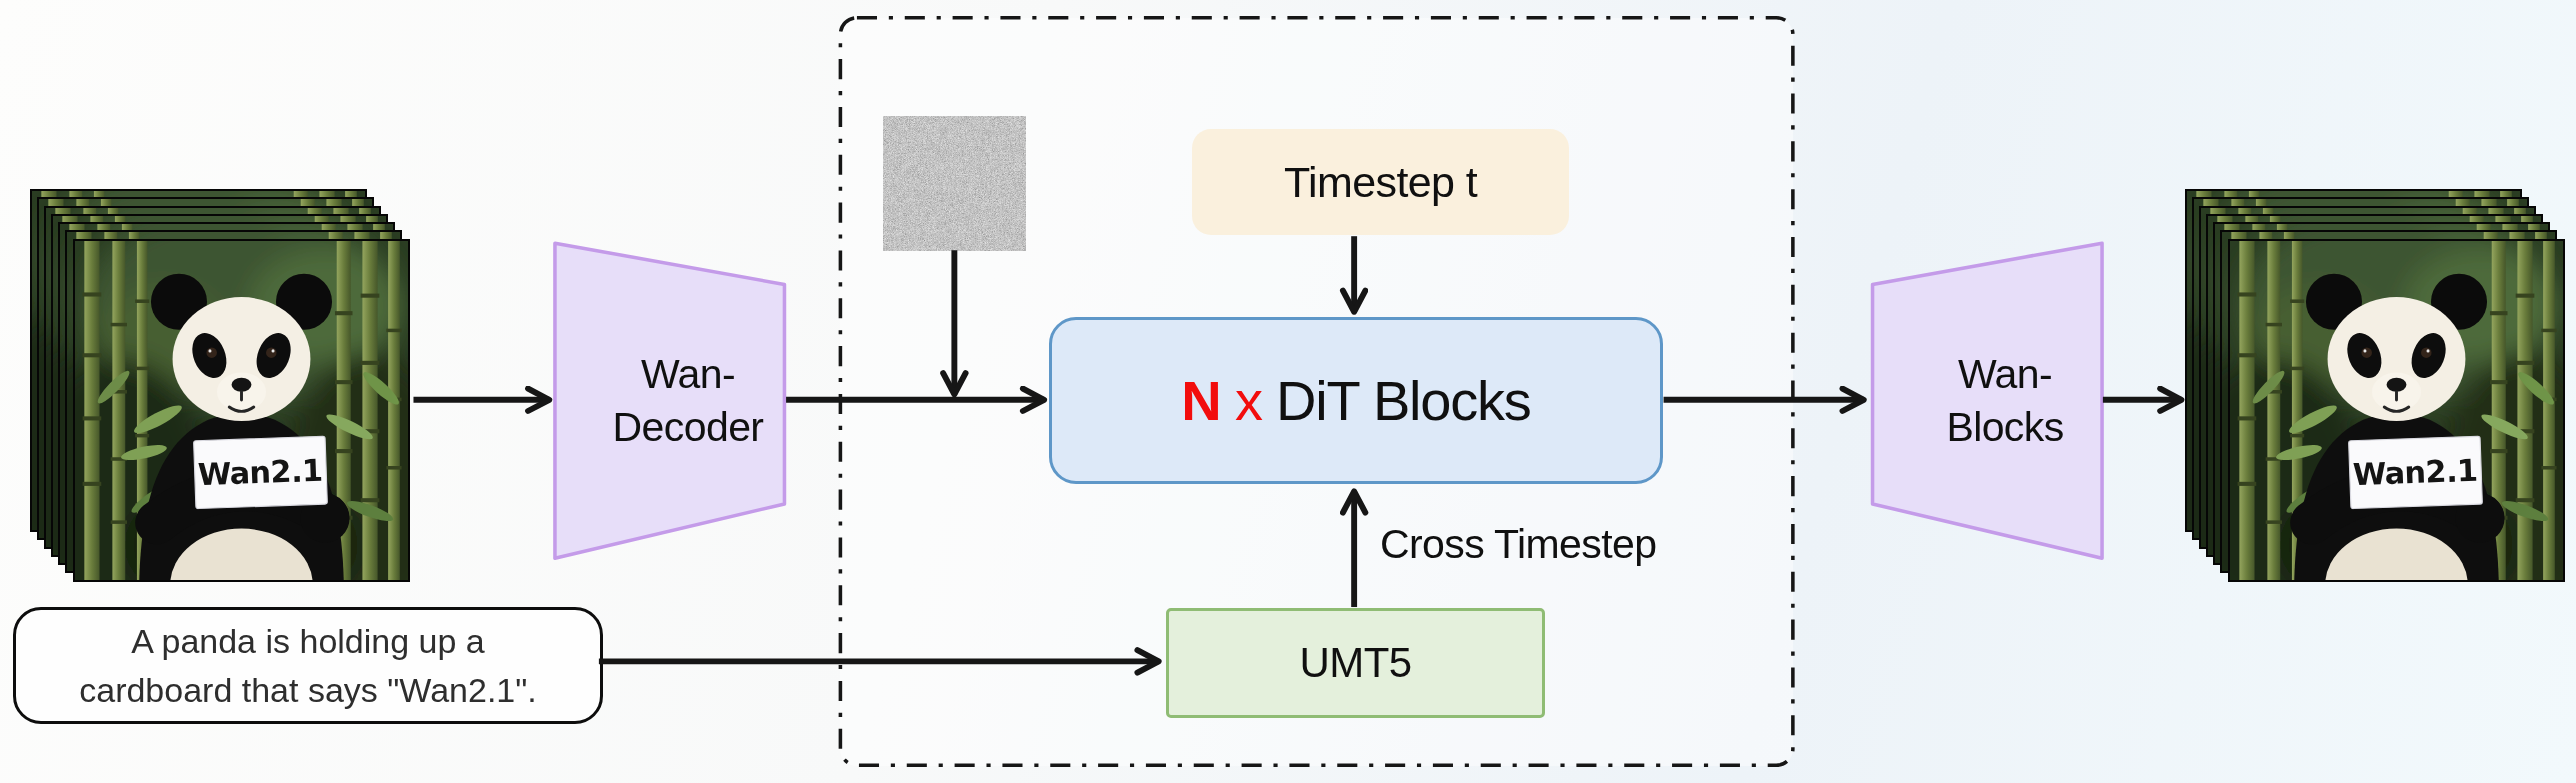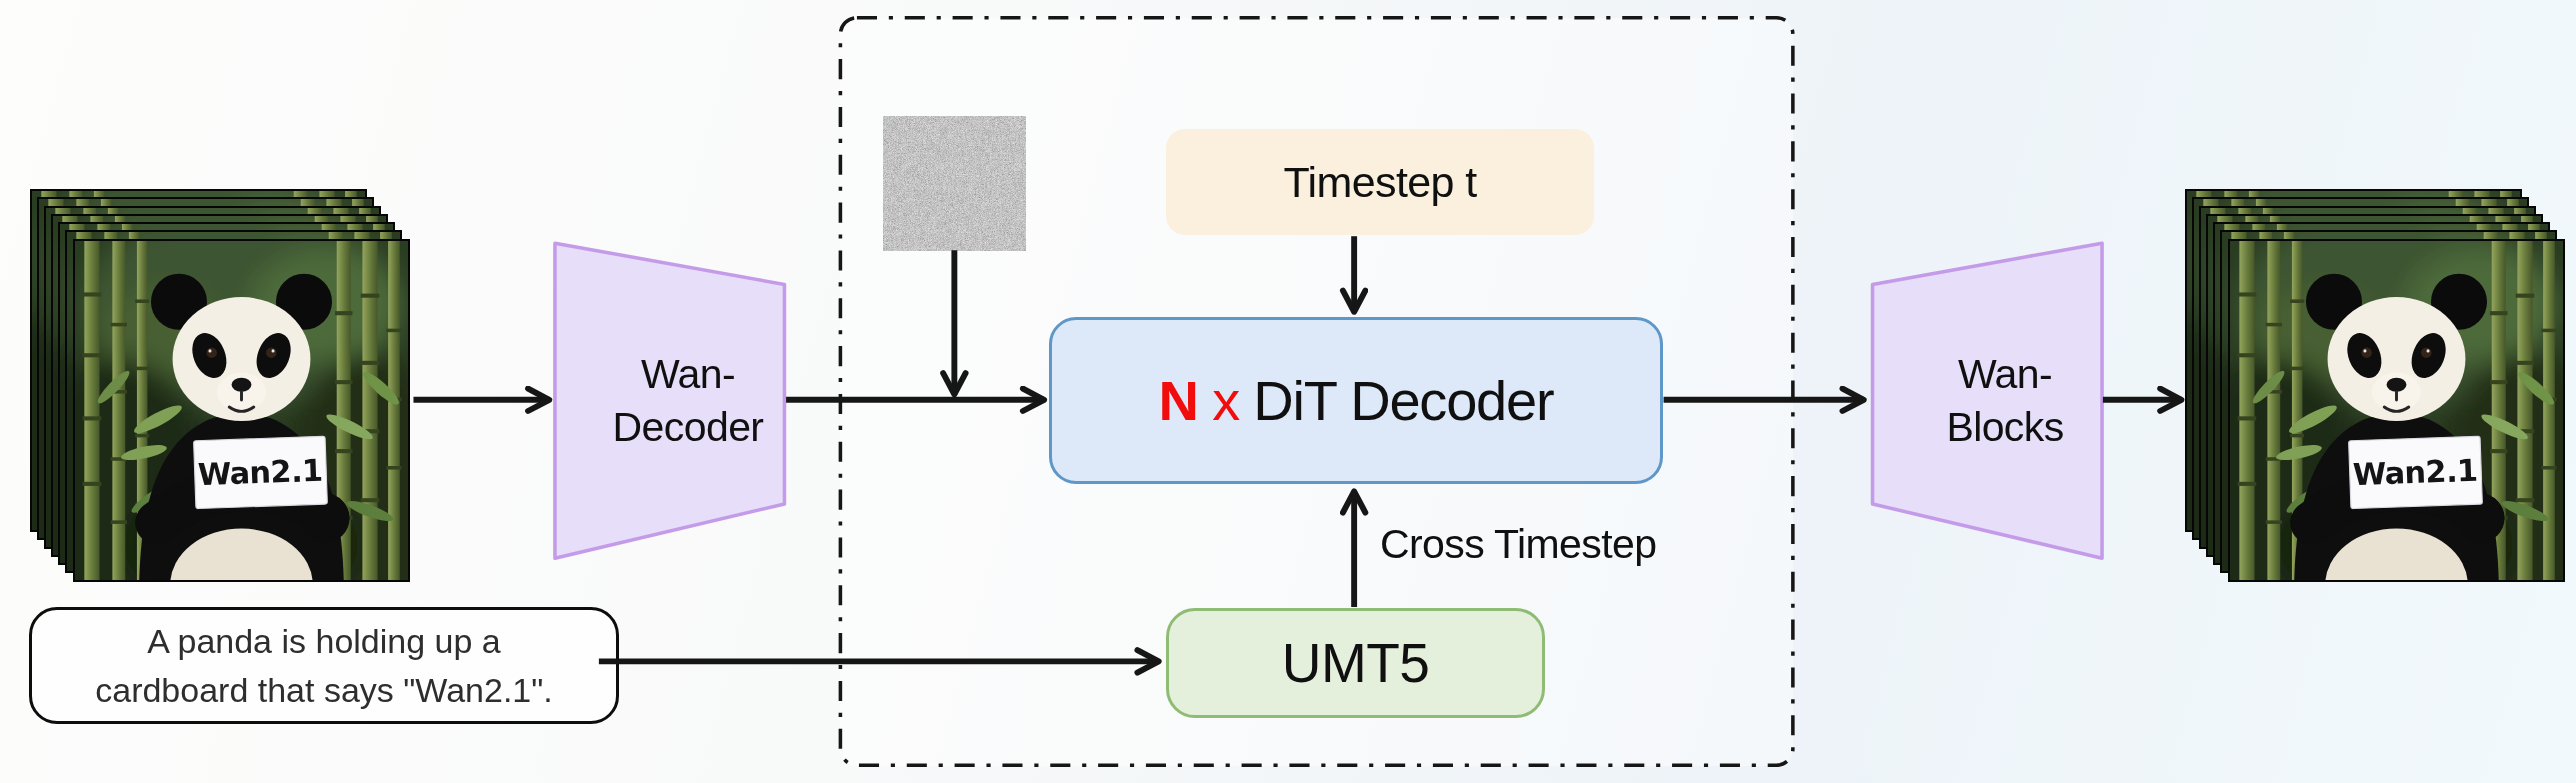--- a/index.html
+++ b/index.html
@@ -34,38 +34,38 @@
 
   
   .trap-label{
     display:flex;flex-direction:column;align-items:center;justify-content:center;
     font-size:41px;line-height:1.28;letter-spacing:-0.6px;z-index:3;text-align:center;margin-left:18px;
   }
 
   
   .node{display:flex;align-items:center;justify-content:center;box-sizing:border-box;z-index:3;}
   #timestep-box{
-    left:1166px;top:129px;width:428px;height:106px;border-radius:19px;
+    left:1192px;top:129px;width:377px;height:106px;border-radius:19px;
     background:#faf0dd;font-size:43px;letter-spacing:-0.6px;
   }
   #dit-box{
     left:1049px;top:317px;width:614px;height:167px;border-radius:27px;
     background:#dde9f8;border:3.5px solid #5e97c8;
     font-size:56px;letter-spacing:-1.2px;white-space:pre;
   }
   #dit-box .n{font-weight:700;}
   #umt5-box{
-    left:1166px;top:608px;width:379px;height:110px;border-radius:29px;
-    background:#e4f0dc;border:3px solid #8fbc74;font-size:55px;letter-spacing:-0.6px;
+    left:1166px;top:608px;width:379px;height:110px;border-radius:5px;
+    background:#e4f0dc;border:3px solid #8fbc74;font-size:42px;letter-spacing:-0.6px;
   }
   #prompt-box{
     left:13px;top:607px;width:584px;height:111px;border-radius:28px;
     background:#fefefe;border:3.5px solid #0d0d0d;
     flex-direction:column;font-size:34px;line-height:1.42;color:#2e2e2e;
-    text-align:center;z-index:3;display:flex;align-items:center;justify-content:center;margin-left:16px;
+    text-align:center;z-index:3;display:flex;align-items:center;justify-content:center;
   }
 
   
   #diffusion-title{
     left:1358px;top:34px;width:420px;text-align:right;
     font-size:43px;font-style:italic;letter-spacing:-0.6px;z-index:3;
   }
   #cross-attention-label{
     left:1380px;top:521px;font-size:41px;letter-spacing:-0.6px;z-index:3;
   }
@@ -241,21 +241,21 @@
     <svg viewBox="0 0 242 228" preserveAspectRatio="none">
       <rect width="242" height="228" fill="#8e8e8e" filter="url(#tvnoise)"></rect>
     </svg>
   </div>
 
   <div id="timestep-box" class="node abs">
     <span>Timestep t</span>
   </div>
 
   <div id="dit-box" class="node abs">
-    <span class="n" style="color:#f20d0d;">N</span><span style="color:#f20d0d;"> x </span><span>DiT Decoder</span>
+    <span class="n" style="color:#f20d0d;">N</span><span style="color:#f20d0d;"> x </span><span>DiT Blocks</span>
   </div>
 
   <div id="umt5-box" class="node abs">
     <span>UMT5</span>
   </div>
 
   <div id="cross-attention-label" class="abs">Cross Timestep</div>
 
 
   <div id="prompt-box" class="abs">

